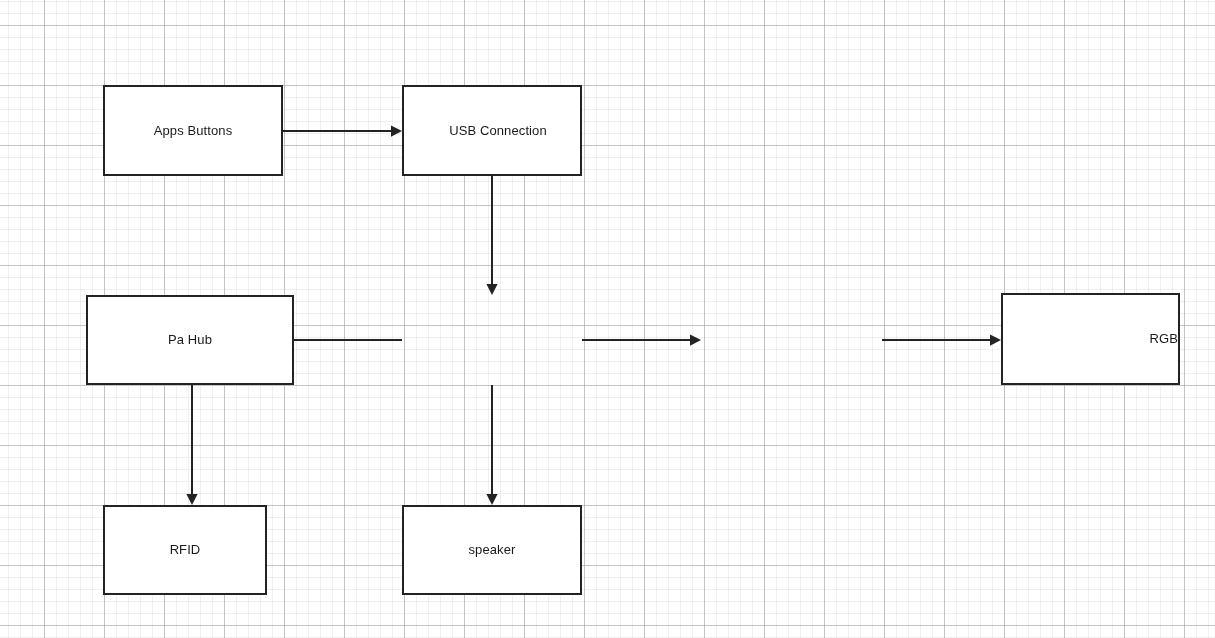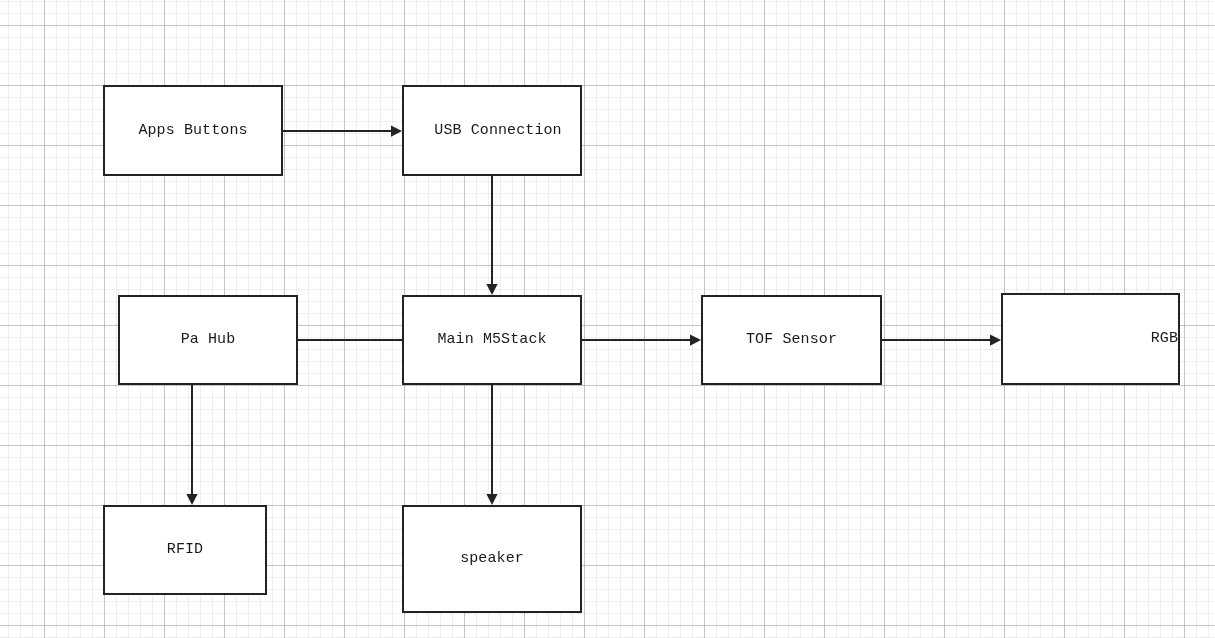--- a/index.html
+++ b/index.html
@@ -26,22 +26,22 @@
   .node {
     position: absolute;
     box-sizing: border-box;
     background: #ffffff;
     border: 2px solid #232323;
     display: flex;
     align-items: center;
     justify-content: center;
   }
   .node-label {
-    font-family: Liberation Mono, monospace;
-    font-size: 15px;
+    font-family: Liberation Sans, sans-serif;
+    font-size: 13px;
     line-height: 1.2;
     color: #1a1a1a;
     letter-spacing: 0.1px;
     text-align: center;
     white-space: nowrap;
     user-select: none;
   }
   #edges {
     position: absolute;
     left: 0;
@@ -88,37 +88,31 @@
     </svg>
 
   <div class="node" style="left: 103px; top: 85px; width: 180px; height: 91px; border-color: rgb(35, 35, 35); background: rgb(255, 255, 255);">
     <span class="node-label">Apps Buttons</span>
   </div>
 
   <div class="node" style="left: 402px; top: 85px; width: 180px; height: 91px; border-color: rgb(35, 35, 35); background: rgb(255, 255, 255); padding-left: 12px;">
     <span class="node-label">USB Connection</span>
   </div>
 
-  <div class="node" style="left: 118px; top: 295px; width: 180px; height: 90px; border-color: rgb(35, 35, 35); background: rgb(255, 255, 255);">
+  <div class="node" style="left: 86px; top: 295px; width: 208px; height: 90px; border-color: rgb(35, 35, 35); background: rgb(255, 255, 255);">
     <span class="node-label">Pa Hub</span>
   </div>
 
-  <div class="node" style="left: 402px; top: 295px; width: 180px; height: 90px; border-color: rgb(35, 35, 35); background: rgb(255, 255, 255);">
-    <span class="node-label">Main M5Stack</span>
-  </div>
 
-  <div class="node" style="left: 701px; top: 295px; width: 181px; height: 90px; border-color: rgb(35, 35, 35); background: rgb(255, 255, 255);">
-    <span class="node-label">TOF Sensor</span>
-  </div>
 
   <div class="node" style="left: 1001px; top: 293px; width: 179px; height: 92px; border-color: rgb(35, 35, 35); background: rgb(255, 255, 255); justify-content: flex-end;">
     <span class="node-label">RGB</span>
   </div>
 
   <div class="node" style="left: 103px; top: 505px; width: 164px; height: 90px; border-color: rgb(35, 35, 35); background: rgb(255, 255, 255);">
     <span class="node-label">RFID</span>
   </div>
 
-  <div class="node" style="left: 402px; top: 505px; width: 180px; height: 108px; border-color: rgb(35, 35, 35); background: rgb(255, 255, 255);">
+  <div class="node" style="left: 402px; top: 505px; width: 180px; height: 90px; border-color: rgb(35, 35, 35); background: rgb(255, 255, 255);">
     <span class="node-label">speaker</span>
   </div>
 
 </div>
 
 </body></html>

